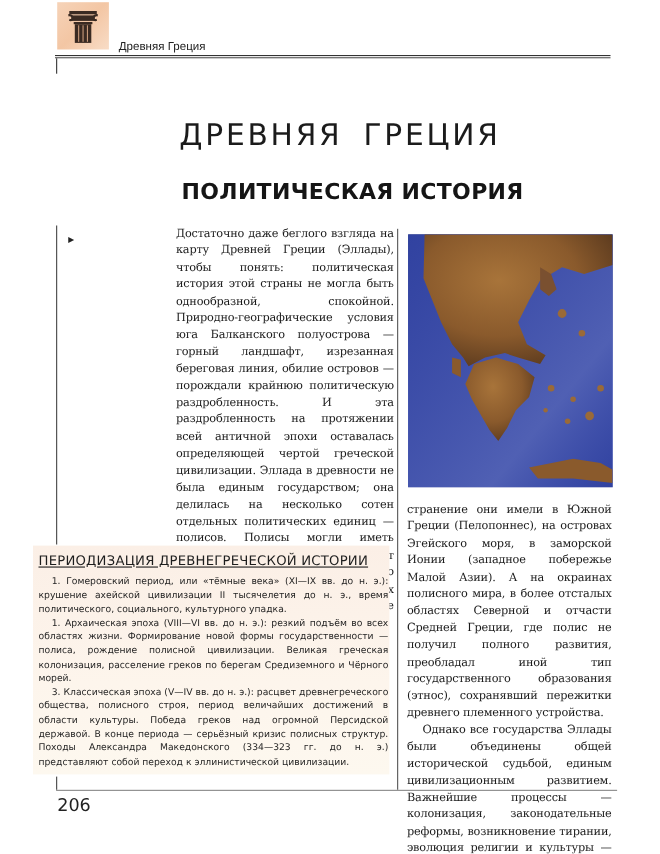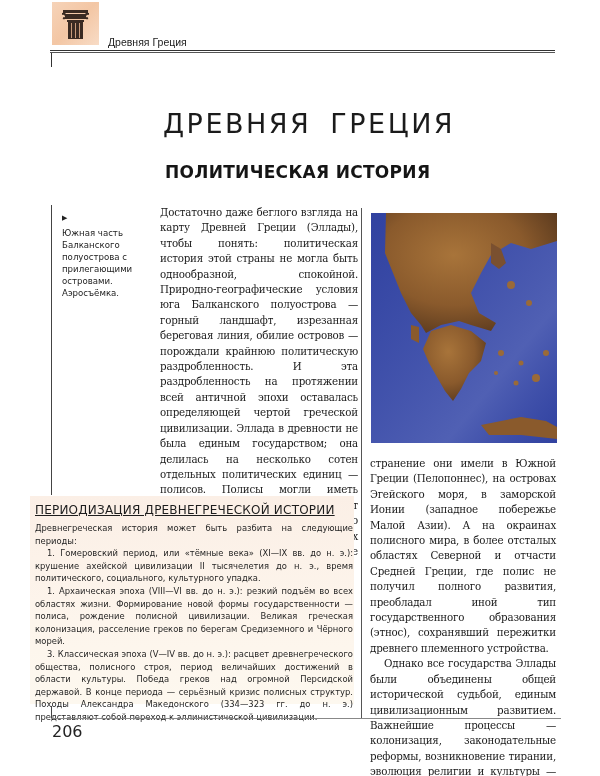--- a/index.html
+++ b/index.html
@@ -31,21 +31,21 @@
     .page-no {
       left: 52px; top: 722px; font-family: "DejaVu Sans", sans-serif; font-size: 16px; color: #222;
     }
     .title {
       left: 163px; top: 108px; font-family: "DejaVu Sans", sans-serif;
       font-size: 27px; letter-spacing: 2.5px; color: #1b1b1b; font-weight: normal;
       word-spacing: 8px;
     }
     .subtitle {
       left: 165px; top: 162px; font-family: "DejaVu Sans", sans-serif;
-      font-size: 17px; font-weight: bold; color: #151515; letter-spacing: 0.3px;
+      font-size: 20px; font-weight: bold; color: #151515; letter-spacing: 0.3px;
     }
     
     .caption {
       left: 62px; top: 212px; width: 90px;
       font-family: "DejaVu Sans", sans-serif; font-size: 8.6px; line-height: 12px; color: #222;
     }
     .caption .arrow { font-size: 7px; display: block; margin-bottom: 3px; }
     
     .col {
       font-family: "DejaVu Serif", serif; font-size: 10.3px; line-height: 15.4px;
@@ -96,21 +96,20 @@
 <div class="abs hdr-label">Древняя Греция</div>
 <div class="abs hdr-rule"></div>
 <div class="abs left-rule"></div>
 
 <div class="abs title">ДРЕВНЯЯ ГРЕЦИЯ</div>
 <div class="abs subtitle">ПОЛИТИЧЕСКАЯ ИСТОРИЯ</div>
 
 <div class="abs left-rule2"></div>
 <div class="abs caption">
   <span class="arrow">▶</span>
-  <span>Южная часть Балканского полуострова с прилегающими островами. Аэросъёмка.</span>
 </div>
 
 <div class="abs col col1">
   <p>Достаточно даже беглого взгляда на карту Древней Греции (Эллады), чтобы понять: политическая история этой страны не могла быть однообразной, спокойной. Природно-географические условия юга Балканского полуострова — горный ландшафт, изрезанная береговая линия, обилие островов — порождали крайнюю политическую раздробленность. И эта раздробленность на протяжении всей античной эпохи оставалась определяющей чертой греческой цивилизации. Эллада в древности не была единым государством; она делилась на несколько сотен отдельных политических единиц — полисов. Полисы могли иметь разное значение и величину — от относительно крупных до крохотных, но каждый из них представлял собой независимое государство. Наибольшее распро-</p>
 </div>
 
 <div class="abs col-divider"></div>
 
 <div class="abs map">
   <svg width="186" height="230" viewBox="0 0 186 230">
@@ -145,21 +144,20 @@
 </div>
 
 <div class="abs col col2">
   <p>странение они имели в Южной Греции (Пелопоннес), на островах Эгейского моря, в заморской Ионии (западное побережье Малой Азии). А на окраинах полисного мира, в более отсталых областях Северной и отчасти Средней Греции, где полис не получил полного развития, преобладал иной тип государственного образования (этнос), сохранявший пережитки древнего племенного устройства.</p>
   <p class="indent">Однако все государства Эллады были объединены общей исторической судьбой, единым цивилизационным развитием. Важнейшие процессы — колонизация, законодательные реформы, возникновение тирании, эволюция религии и культуры — не ограничивались рамками того или иного полиса. Они распространя-</p>
 </div>
 
 <div class="abs pbox"></div>
 <div class="abs pbox-title">ПЕРИОДИЗАЦИЯ ДРЕВНЕГРЕЧЕСКОЙ ИСТОРИИ</div>
 <div class="abs pbox-body">
-  <p>Древнегреческая история может быть разбита на следующие периоды:</p>
   <p class="item">1. Гомеровский период, или «тёмные века» (XI—IX вв. до н. э.): крушение ахейской цивилизации II тысячелетия до н. э., время политического, социального, культурного упадка.</p>
   <p class="item">1. Архаическая эпоха (VIII—VI вв. до н. э.): резкий подъём во всех областях жизни. Формирование новой формы государственности — полиса, рождение полисной цивилизации. Великая греческая колонизация, расселение греков по берегам Средиземного и Чёрного морей.</p>
   <p class="item">3. Классическая эпоха (V—IV вв. до н. э.): расцвет древнегреческого общества, полисного строя, период величайших достижений в области культуры. Победа греков над огромной Персидской державой. В конце периода — серьёзный кризис полисных структур. Походы Александра Македонского (334—323 гг. до н. э.) представляют собой переход к эллинистической цивилизации.</p>
 </div>
 
 <div class="abs left-rule3"></div>
 <div class="abs bottom-rule"></div>
 <div class="abs page-no">206</div>
 
 </body></html>

